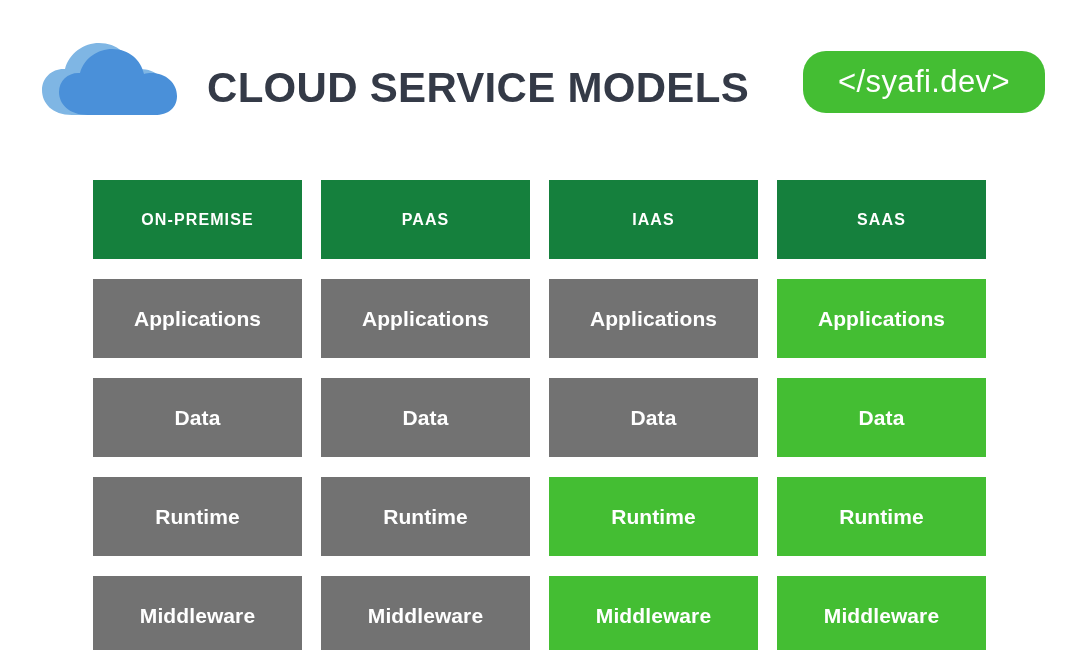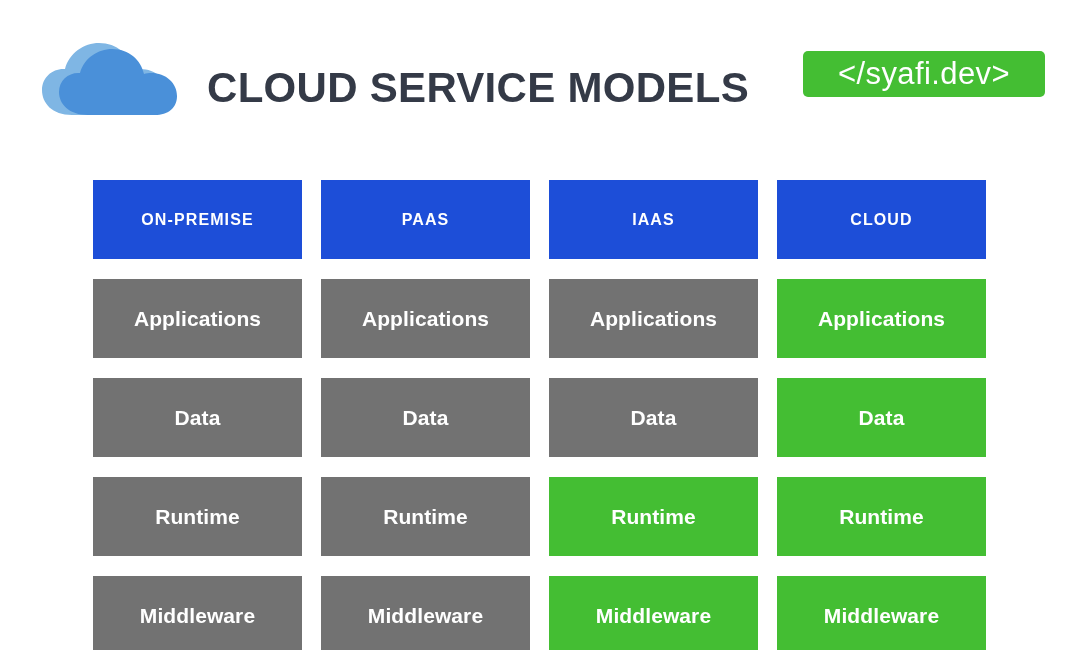--- a/index.html
+++ b/index.html
@@ -25,23 +25,23 @@
     font-size:42px;
     font-weight:bold;
     letter-spacing:0.3px;
     color:#343A47;
     line-height:54px;
     white-space:nowrap;
   }
 
   .badge {
     position:absolute; left:803px; top:40px;
-    width:242px; height:46px;
+    width:242px; height:62px;
     background:#44BE33;
-    border-radius:5px;
+    border-radius:23px;
     display:flex; align-items:center; justify-content:center;
   }
   .badge-text {
     color:#ffffff;
     font-size:31px;
     font-weight:normal;
     letter-spacing:0.4px;
     line-height:34px;
     white-space:nowrap;
   }
@@ -56,21 +56,21 @@
     row-gap:20px;
   }
   .cell {
     height:79px;
     display:flex; align-items:center; justify-content:center;
     text-align:center;
     color:#ffffff;
     user-select:none;
   }
   .cell.head {
-    background:#1d4ed8;
+    background:#15803d;
     font-size:16px;
     font-weight:bold;
     letter-spacing:1.1px;
   }
   .cell.layer {
     font-size:21px;
     font-weight:bold;
     letter-spacing:0.1px;
   }
   .cell.gray  { background:#727272; }
@@ -95,21 +95,21 @@
     <div class="badge">
       <span class="badge-text">&lt;/syafi.dev&gt;</span>
     </div>
 
   </div>
 
   <div class="grid" id="grid">
       <div class="cell head">ON-PREMISE</div>
       <div class="cell head">PAAS</div>
       <div class="cell head">IAAS</div>
-      <div class="cell head">CLOUD</div>
+      <div class="cell head">SAAS</div>
       <div class="cell layer gray">Applications</div>
       <div class="cell layer gray">Applications</div>
       <div class="cell layer gray">Applications</div>
       <div class="cell layer green">Applications</div>
       <div class="cell layer gray">Data</div>
       <div class="cell layer gray">Data</div>
       <div class="cell layer gray">Data</div>
       <div class="cell layer green">Data</div>
       <div class="cell layer gray">Runtime</div>
       <div class="cell layer gray">Runtime</div>

